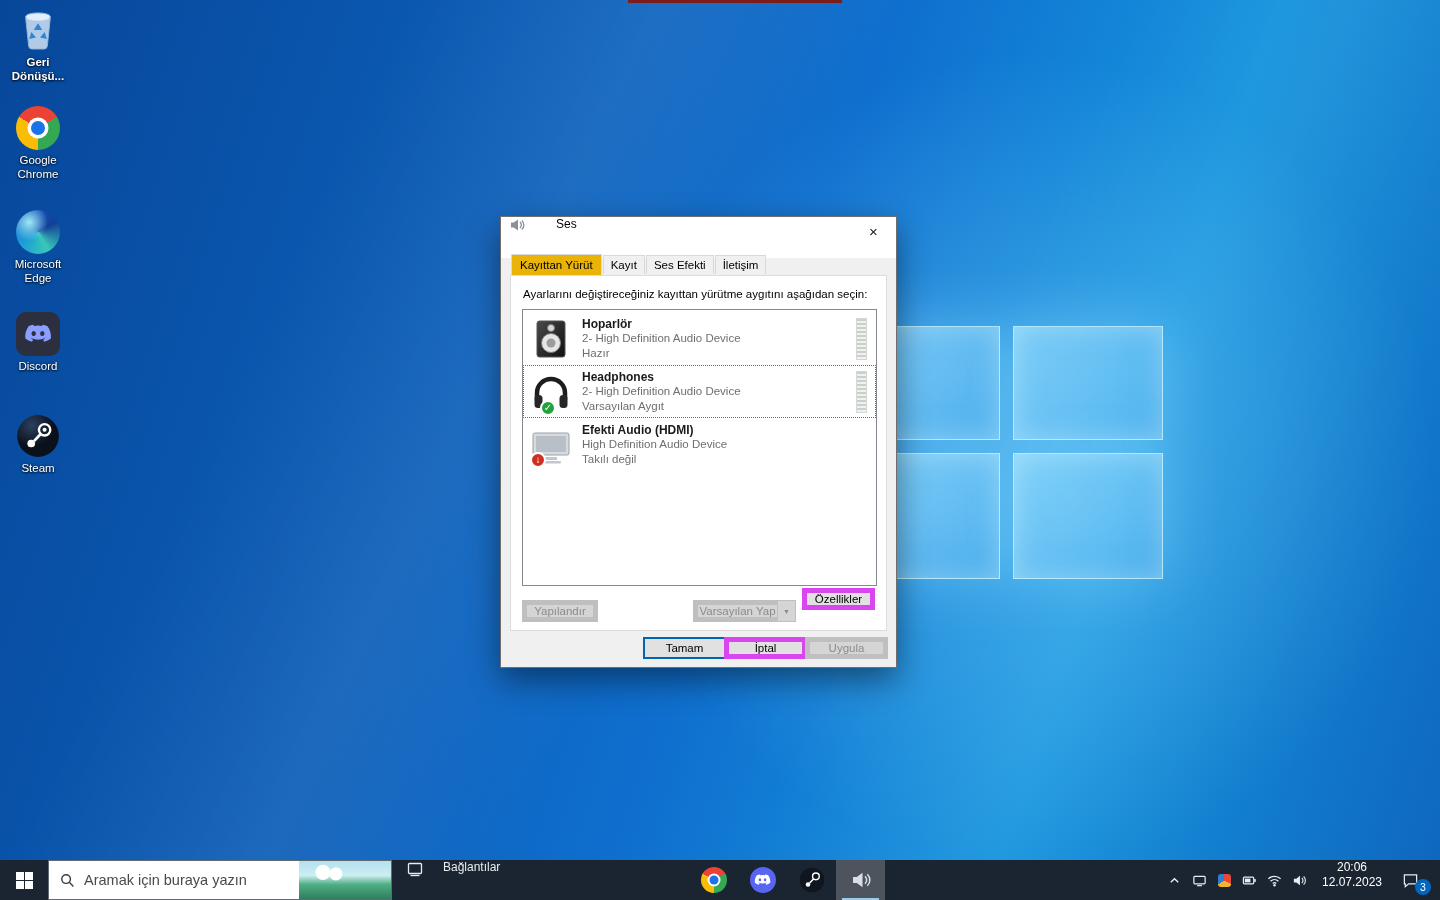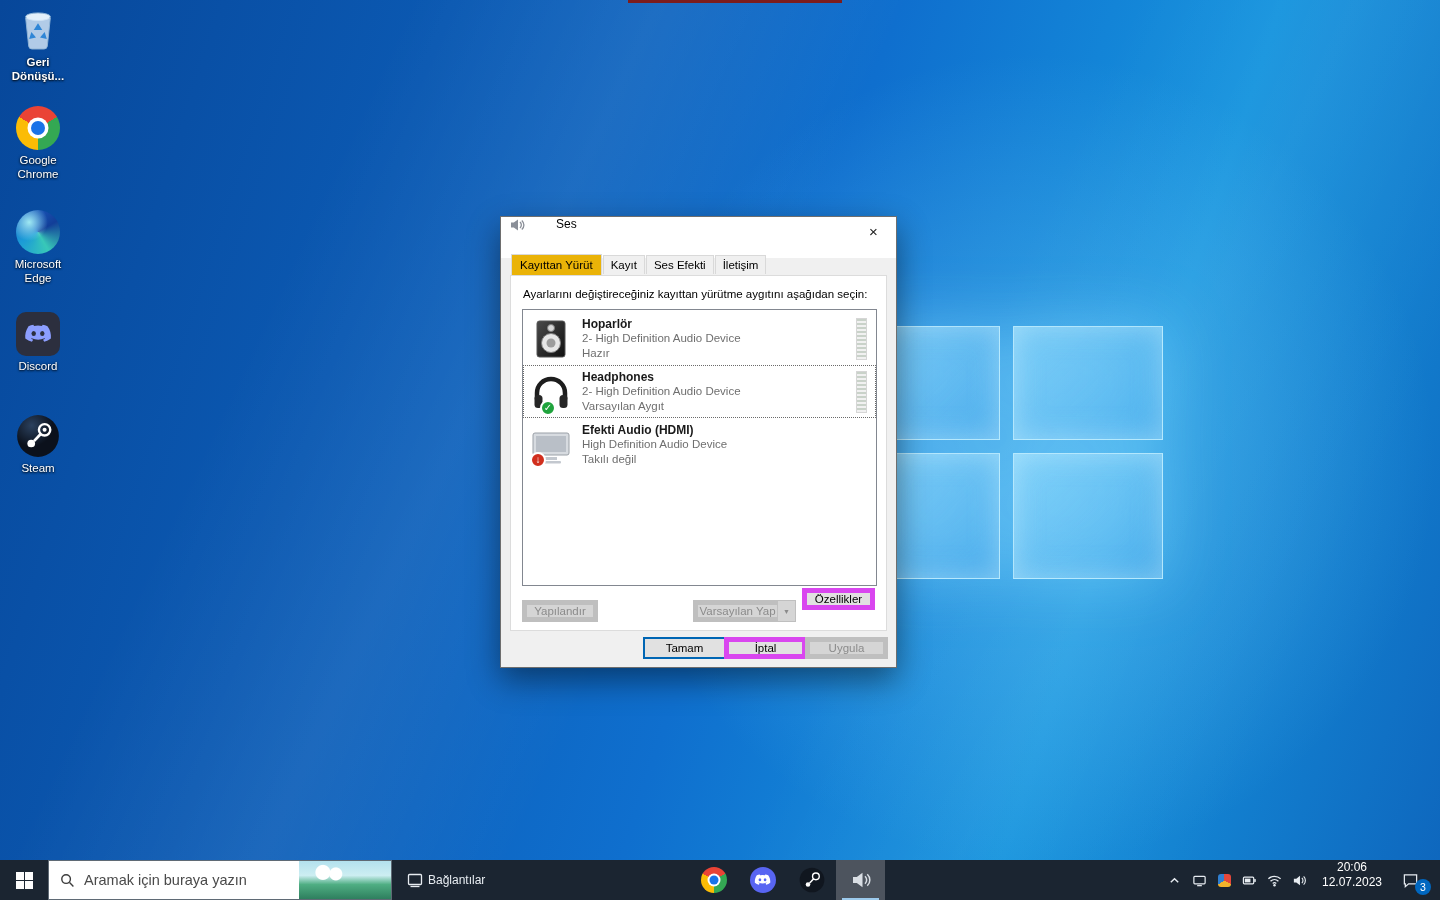--- a/index.html
+++ b/index.html
@@ -86,21 +86,21 @@
   .search-box{width:344px;background:#fff;border:1px solid #5f6a75;display:flex;align-items:center;flex:none;cursor:text;}
   .search-icon{margin:0 9px 0 11px;display:flex;align-items:center;}
   .search-input{border:none;outline:none;background:transparent;font-size:14.5px;color:#333;flex:1;min-width:0;
     font-family:"Liberation Sans","DejaVu Sans",sans-serif;}
   .search-input::placeholder{color:#4a4a4a;opacity:1;}
   .search-img{width:92px;height:38px;flex:none;cursor:pointer;
     background:
       radial-gradient(circle at 26% 30%, #ffffff 7px, rgba(255,255,255,0) 8px),
       radial-gradient(circle at 40% 34%, #ffffff 6px, rgba(255,255,255,0) 7px),
       linear-gradient(180deg,#b3e1ee 0%,#cdeef2 38%,#4fae83 62%,#2e7f5e 100%);}
-  .tb-left{display:flex;align-items:center;margin-left:14px;gap:4px;}
+  .tb-left{display:flex;margin-left:14px;gap:19px;}
   .links-label{font-size:12px;color:#e7ecf1;cursor:pointer;}
   .tb-center{position:absolute;left:689px;top:0;height:40px;display:flex;}
   .tb-app{width:49px;height:40px;display:flex;align-items:center;justify-content:center;cursor:pointer;position:relative;}
   .tb-app.active{background:rgba(255,255,255,.22);}
   .tb-app.active::after{content:"";position:absolute;left:6px;right:6px;bottom:0;height:2px;background:#9ccaec;}
   .tb-right{margin-left:auto;display:flex;align-items:flex-start;padding-right:4px;}
   .tray-btn{width:25px;height:40px;display:flex;align-items:center;justify-content:center;cursor:pointer;}
   .clock{width:80px;text-align:center;color:#fff;font-size:12px;line-height:15px;cursor:pointer;}
   .action-center{width:44px;height:40px;position:relative;display:flex;align-items:center;justify-content:center;cursor:pointer;}
   .ac-badge{position:absolute;right:5px;bottom:5px;width:16px;height:16px;border-radius:50%;background:#0067c0;

